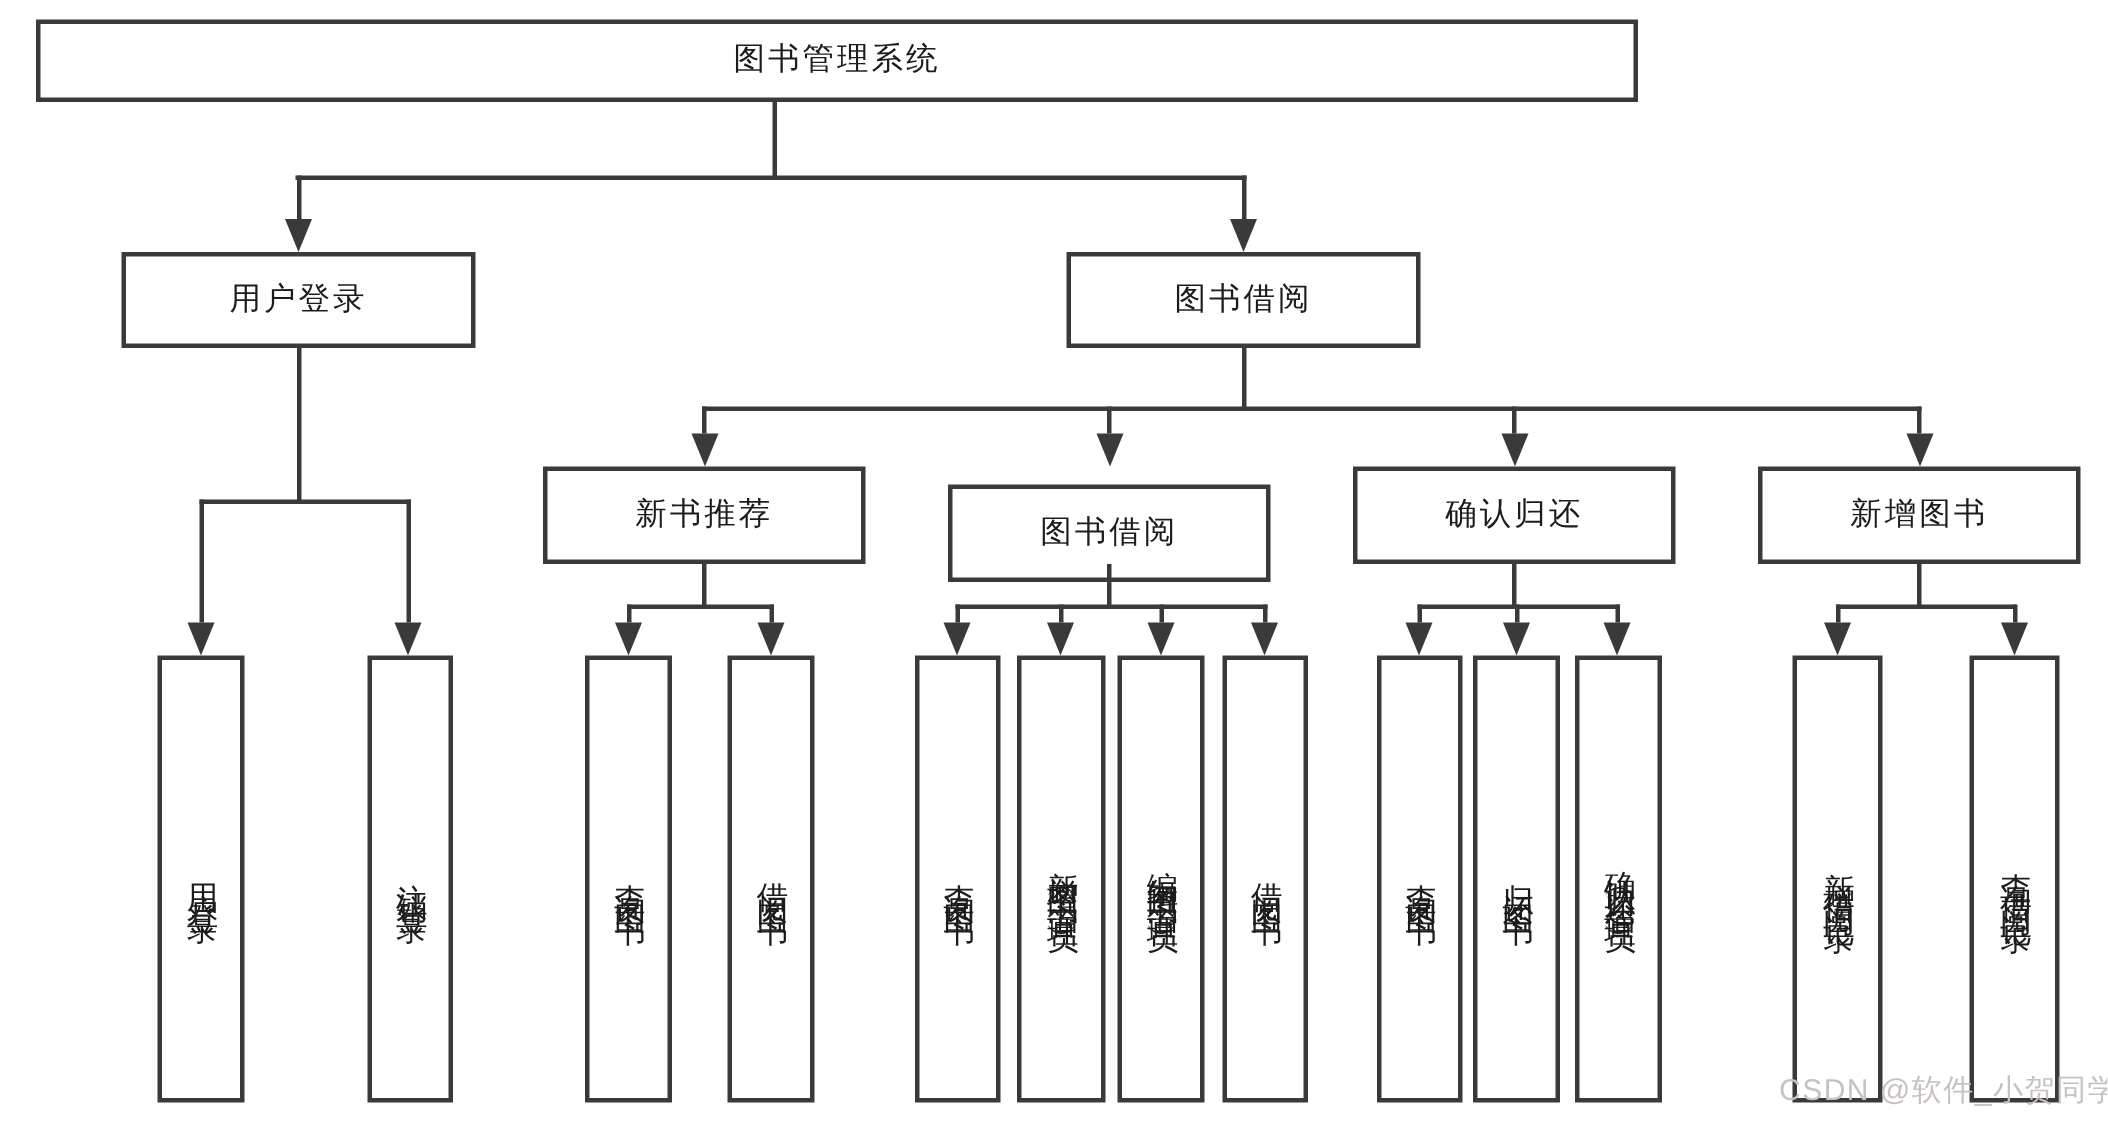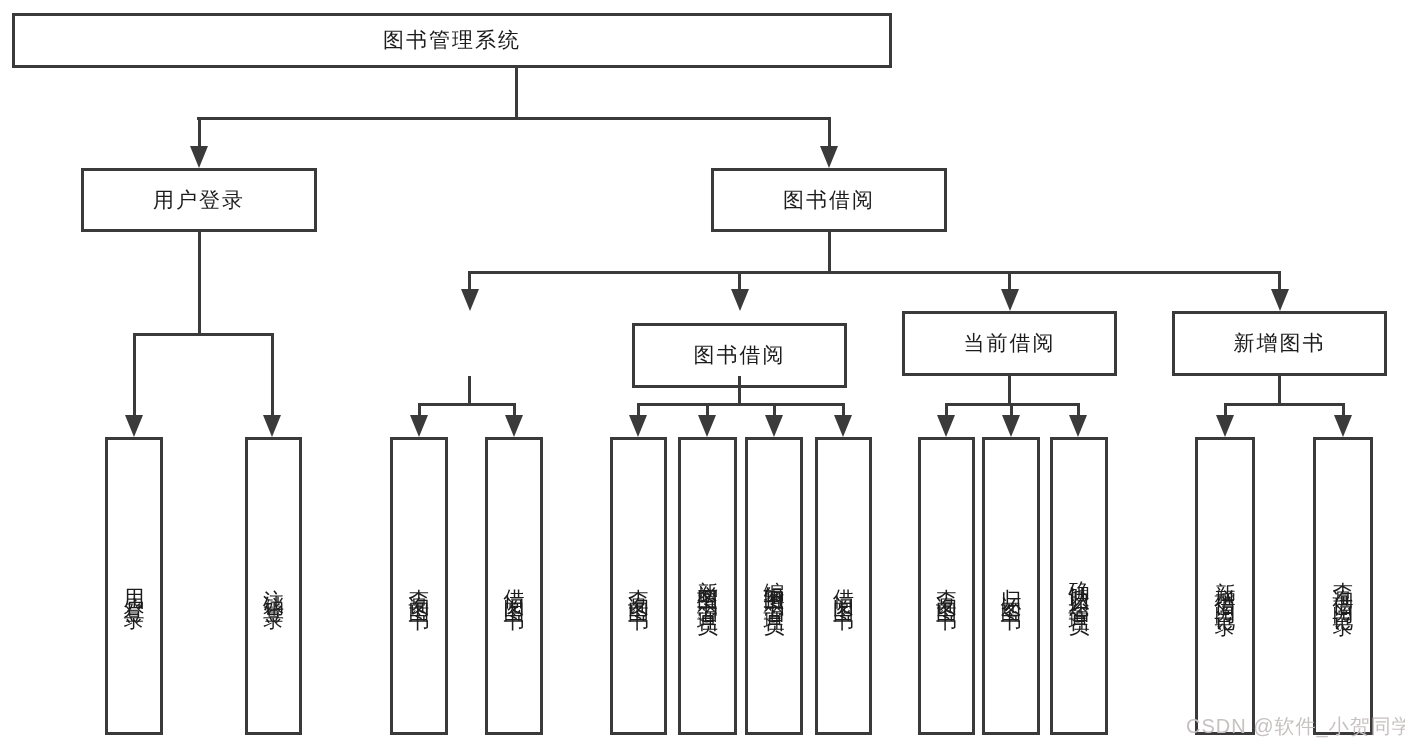--- a/index.html
+++ b/index.html
@@ -25,27 +25,28 @@
   .watermark{
     position:absolute;left:1186px;top:713px;z-index:5;white-space:nowrap;
     font-size:20px;color:#c8c1c1;letter-spacing:1px;
   }
 </style>
 </head>
 <body>
 
 <div class="canvas">
 
-  <div class="node" style="left:12px;top:13px;width:880px;height:55px;">图书管理系统</div>
+  <div class="node" style="left:24px;top:13px;width:1068px;height:55px;">图书管理系统</div>
 
   <div class="node" style="left:81px;top:168px;width:236px;height:64px;">用户登录</div>
   <div class="node" style="left:711px;top:168px;width:236px;height:64px;">图书借阅</div>
 
+  <div class="node" style="left:362px;top:311px;width:215px;height:65px;">新书推荐</div>
   <div class="node" style="left:632px;top:323px;width:215px;height:65px;">图书借阅</div>
-  <div class="node" style="left:902px;top:311px;width:215px;height:65px;">当前借阅</div>
+  <div class="node" style="left:902px;top:311px;width:215px;height:65px;">确认归还</div>
   <div class="node" style="left:1172px;top:311px;width:215px;height:65px;">新增图书</div>
 
   <div class="node vnode" style="left:105px;top:437px;width:58px;height:298px;">用户登录</div>
   <div class="node vnode" style="left:245px;top:437px;width:57px;height:298px;">注销登录</div>
 
   <div class="node vnode" style="left:390px;top:437px;width:58px;height:298px;">查询图书</div>
   <div class="node vnode" style="left:485px;top:437px;width:58px;height:298px;">借阅图书</div>
 
   <div class="node vnode" style="left:610px;top:437px;width:57px;height:298px;">查询图书</div>
   <div class="node vnode" style="left:678px;top:437px;width:59px;height:298px;letter-spacing:5px;">新增图书（管理员）</div>

